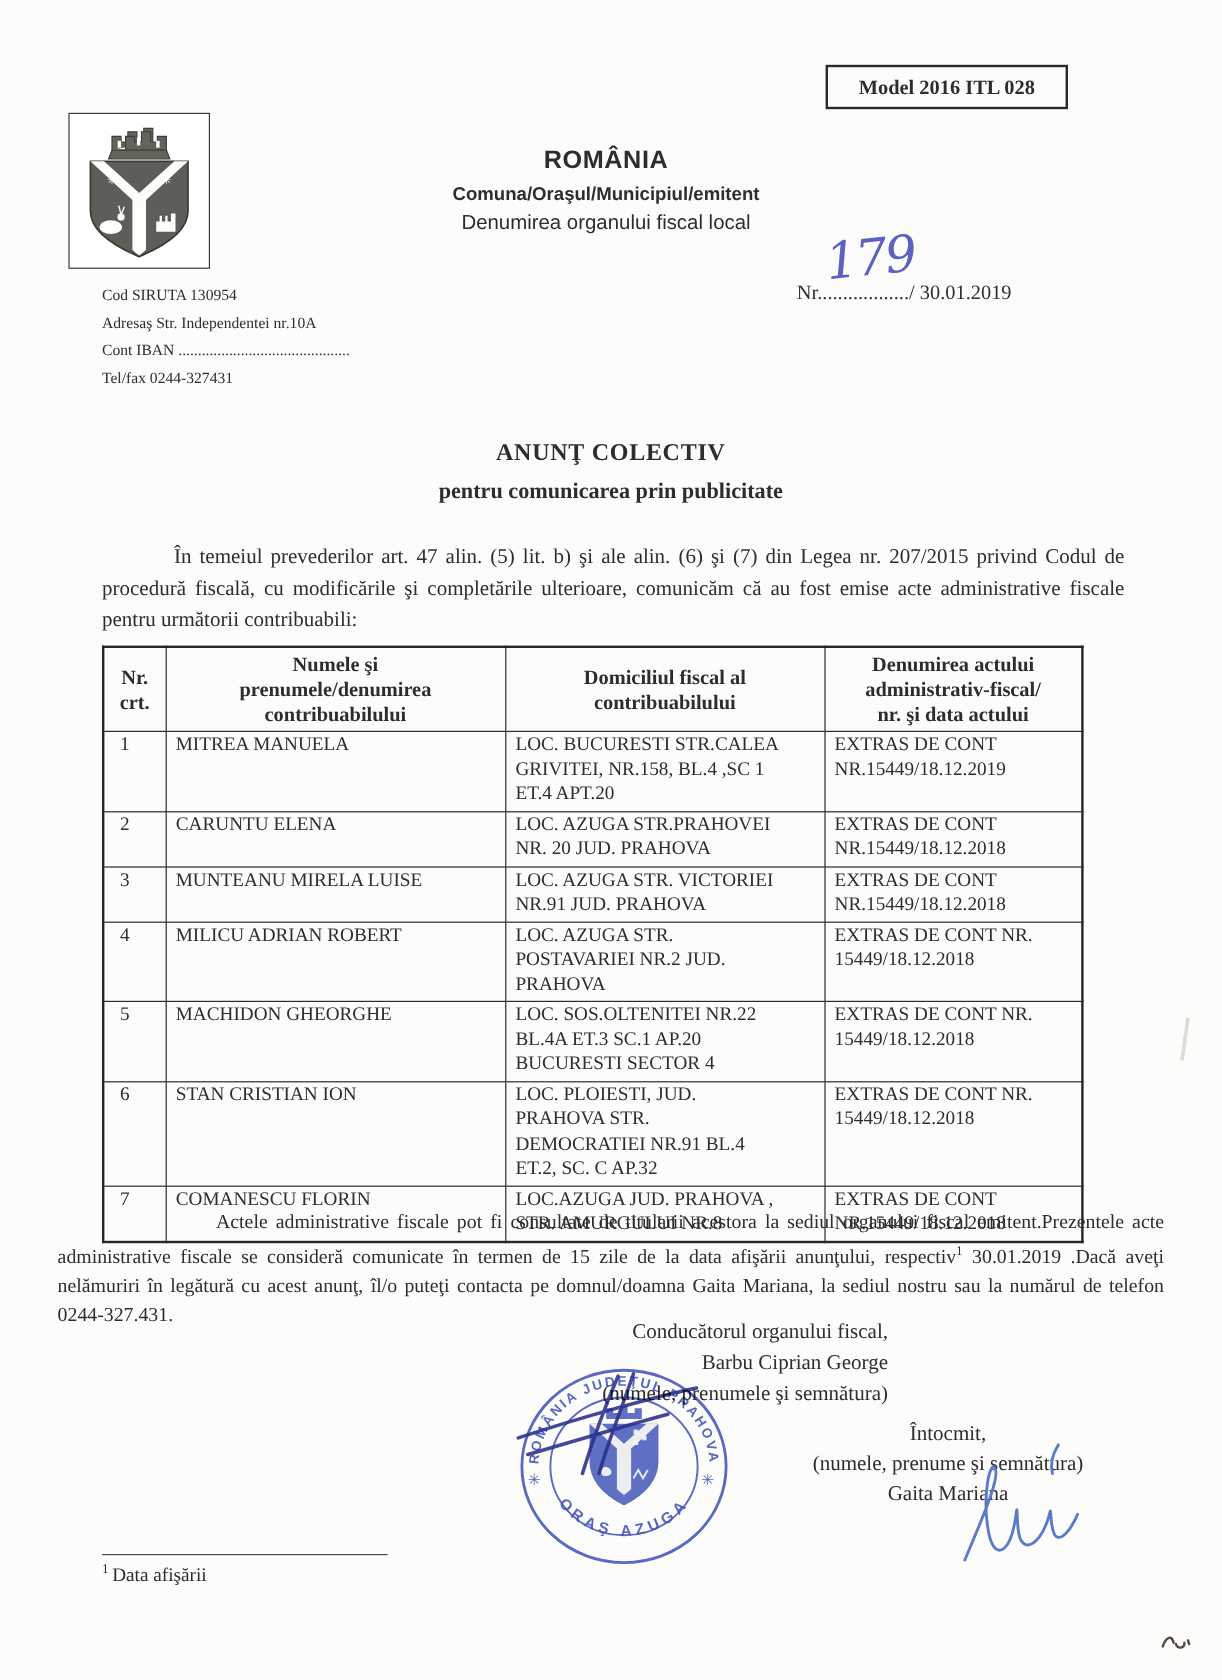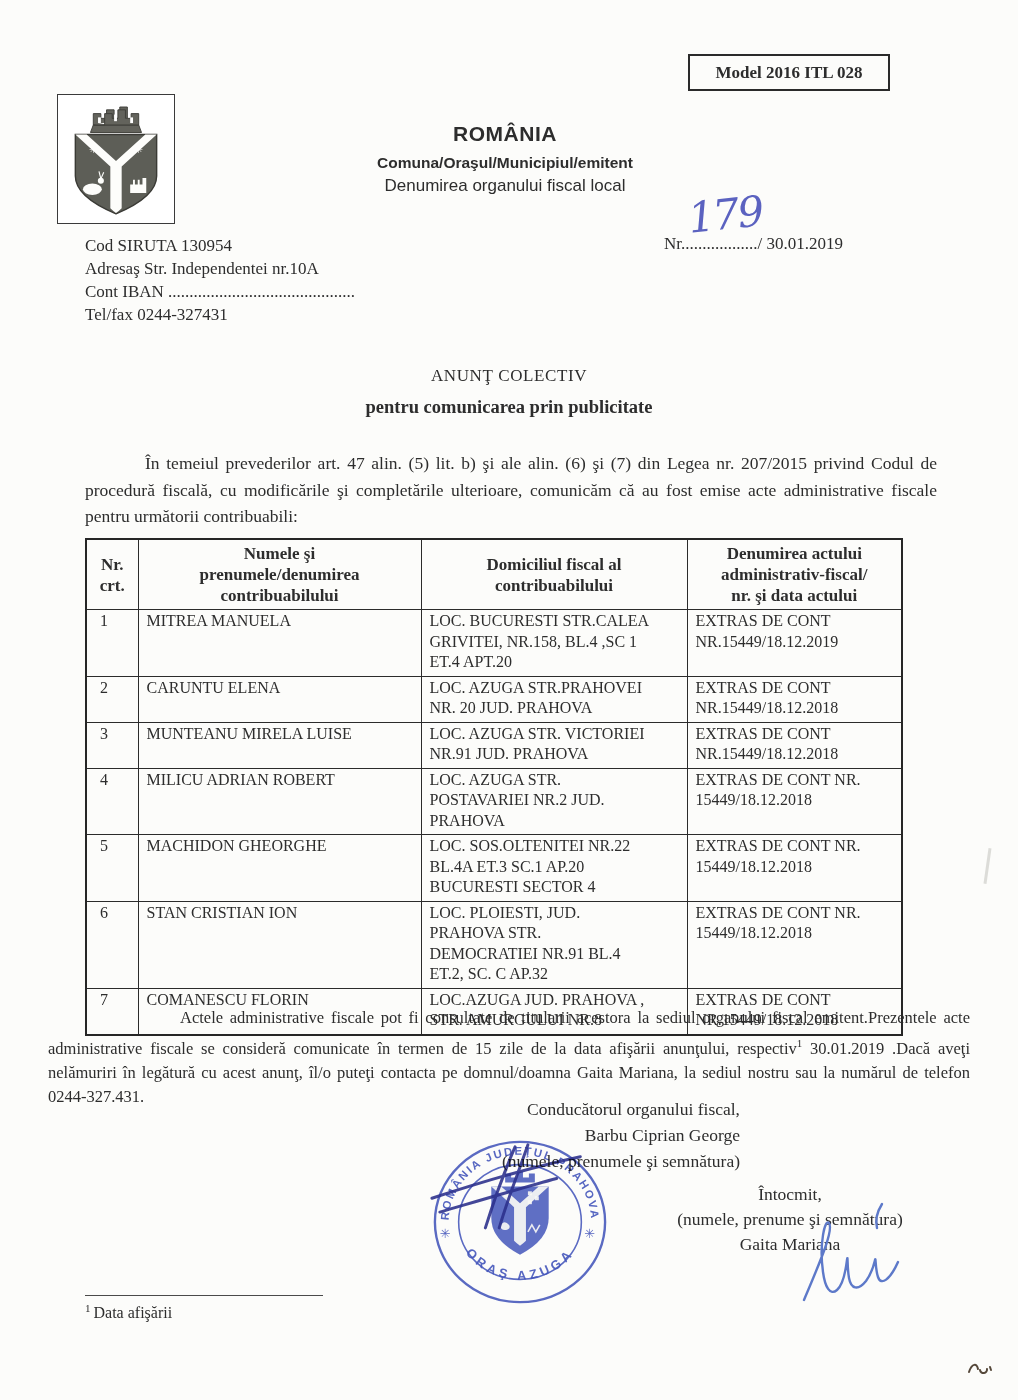--- a/index.html
+++ b/index.html
@@ -35,24 +35,24 @@
   .header-center .sub{font-size:15.5px;font-weight:bold;line-height:23px;margin-top:5px;}
   .header-center .sub2{font-size:17px;font-weight:normal;line-height:23px;}
   
   .nr-line{position:absolute;left:664px;top:234px;font-size:17px;white-space:nowrap;}
   .nr-hand{
     position:absolute;left:688px;top:190px;font-size:42px;font-style:italic;
     color:var(--hand-blue);transform:rotate(-6deg);letter-spacing:-2px;
     font-family:"DejaVu Serif", serif;
   }
   
-  .id-block{position:absolute;left:85px;top:234px;font-size:17px;line-height:23px;}
+  .id-block{position:absolute;left:85px;top:234px;font-size:13px;line-height:23px;}
   
   .doc-title{position:absolute;left:0;top:366px;width:1018px;text-align:center;}
-  .doc-title .t1{font-size:17px;font-weight:normal;letter-spacing:.6px;}
+  .doc-title .t1{font-size:20px;font-weight:bold;letter-spacing:.6px;}
   .doc-title .t2{font-size:18.5px;font-weight:bold;margin-top:11px;}
   
   .intro{
     position:absolute;left:85px;top:450px;width:852px;
     font-size:17.5px;line-height:26.5px;text-align:justify;text-indent:60px;
   }
   
   table.main{
     position:absolute;left:85px;top:538px;width:816px;
     border-collapse:collapse;table-layout:fixed;

